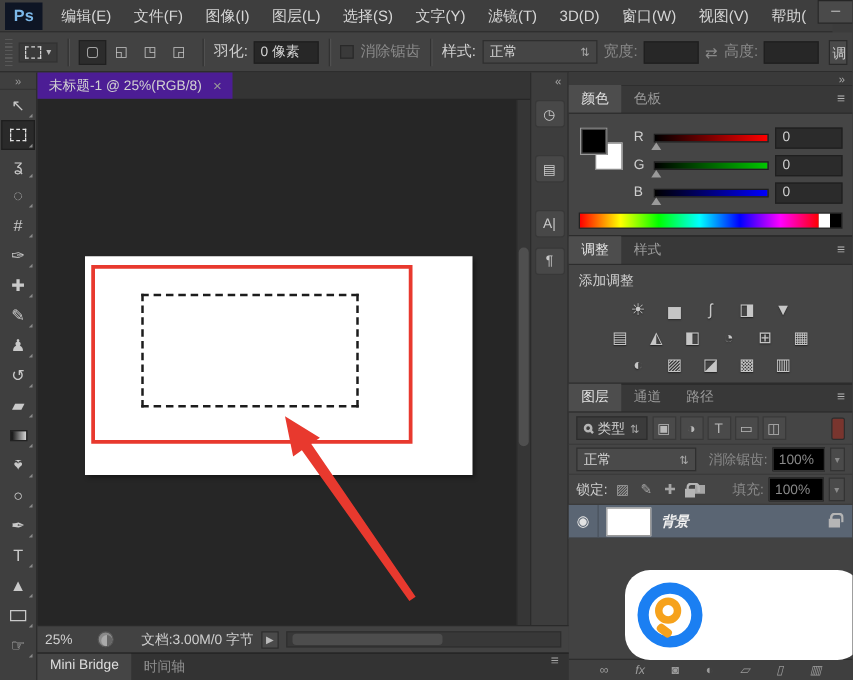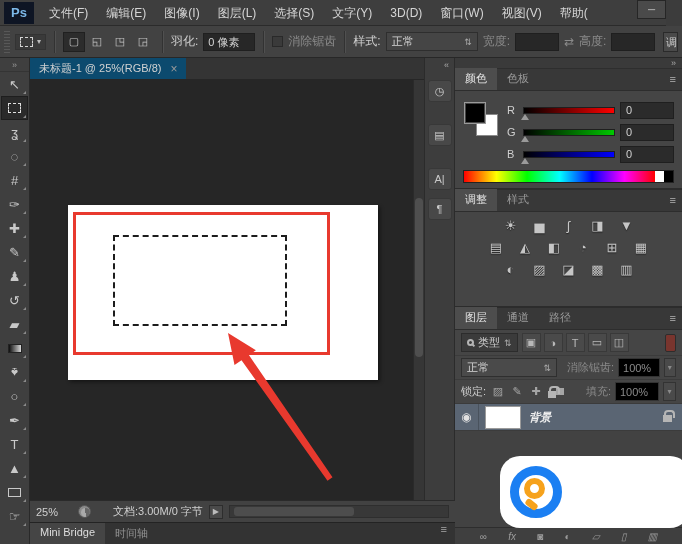--- a/index.html
+++ b/index.html
@@ -40,21 +40,21 @@
   .tool.selected{background:#2a2a2a;box-shadow:inset 0 0 0 1px #1e1e1e}
   .tglyph{display:flex;align-items:center;justify-content:center}
   .tool[data-name="rectangular-marquee-tool"] .tglyph{width:13px;height:10px;border:1px dashed #e0e0e0}
   .tool[data-name="gradient-tool"] .tglyph{width:14px;height:9px;border:1px solid #222;background:linear-gradient(to right,#0d0d0d,#d8d8d8)}
   .tool[data-name="rectangle-tool"] .tglyph{width:13px;height:9px;border:1px solid #c9c9c9}
   .tool[data-name="blur-tool"] .tglyph{transform:rotate(180deg)}
 
   
   .doc-area{position:absolute;left:30px;top:58px;width:394px;height:442px;display:flex;flex-direction:column}
   .tab-bar{height:22px;background:#343434;display:flex;border-bottom:1px solid #262626}
-  .doc-tab{background:#0c4a6e;padding:0 9px;display:flex;align-items:center;gap:9px;font-size:11px;color:#d2d2d2}
+  .doc-tab{background:#4c1d95;padding:0 9px;display:flex;align-items:center;gap:9px;font-size:11px;color:#d2d2d2}
   .tab-close{color:#9a9a9a;font-size:12px}
   .canvas{flex:1;background:#262626;position:relative;overflow:hidden}
   .white-doc{position:absolute;left:38px;top:125px;width:310px;height:175px;background:#ffffff;box-shadow:2px 2px 4px rgba(0,0,0,.45)}
   .red-rect{position:absolute;left:5px;top:7px;width:257px;height:143px;border:3px solid #e8392e}
   .dashed-rect{position:absolute;left:45px;top:30px;width:174px;height:91px;border:2px dashed #1c1c1c}
   .arrow-svg{position:absolute;left:0;top:0;width:100%;height:100%;pointer-events:none}
   .vscroll{position:absolute;right:0;top:0;bottom:0;width:11px;background:#363636;border-left:1px solid #2a2a2a}
   .vscroll-thumb{position:absolute;left:1px;right:1px;top:28%;height:38%;background:#4f4f4f;border-radius:4px}
 
   
@@ -145,26 +145,27 @@
   .wm-text{margin-left:7px;min-width:0}
   .wm-title{font-family:"DejaVu Serif",serif;font-size:27px;font-weight:bold;color:#0d0d0d;line-height:1;letter-spacing:1px;white-space:nowrap}
   .wm-domain{font-size:14px;color:#1c1c1c;margin-top:2px;white-space:nowrap}
 </style>
 </head>
 <body data-name="photoshop-window">
 
 <div class="menu-bar" data-name="menu-bar">
   <div class="ps-logo" data-name="photoshop-logo">Ps</div>
   <div style="display:flex" data-name="menu-items">
-    <span class="menu-item" data-name="menu-file">文件(F)</span>
-      <span class="menu-item" data-name="menu-edit">编辑(E)</span>
+    <span class="menu-item" data-name="menu-edit">编辑(E)</span>
+      <span class="menu-item" data-name="menu-file">文件(F)</span>
       <span class="menu-item" data-name="menu-image">图像(I)</span>
       <span class="menu-item" data-name="menu-layer">图层(L)</span>
       <span class="menu-item" data-name="menu-select">选择(S)</span>
       <span class="menu-item" data-name="menu-type">文字(Y)</span>
+      <span class="menu-item" data-name="menu-filter">滤镜(T)</span>
       <span class="menu-item" data-name="menu-3d">3D(D)</span>
       <span class="menu-item" data-name="menu-window">窗口(W)</span>
       <span class="menu-item" data-name="menu-view">视图(V)</span>
       <span class="menu-item" data-name="menu-help">帮助(</span>
   </div>
   <div class="win-controls" data-name="window-controls">
     <span class="win-btn" data-name="minimize-button">─</span>
 
   </div>
 </div>
@@ -362,20 +363,21 @@
       <span class="spec-black" data-name="spectrum-black-swatch"></span>
     </div>
   </div>
 
   <div class="panel adj-panel" data-name="adjustments-panel">
     <div class="p-header">
       <span class="p-tab active" data-name="tab-adjustments">调整</span>
       <span class="p-tab" data-name="tab-styles">样式</span>
       <span class="p-menu" data-name="panel-menu-icon">≡</span>
     </div>
+    <div class="adj-label" data-name="add-adjustment-label">添加调整</div>
     <div class="adj-row">
       <span class="adj-icon" data-name="brightness-contrast-icon">☀</span>
         <span class="adj-icon" data-name="levels-icon">▅</span>
         <span class="adj-icon" data-name="curves-icon">ʃ</span>
         <span class="adj-icon" data-name="exposure-icon">◨</span>
         <span class="adj-icon" data-name="vibrance-icon">▼</span>
     </div>
     <div class="adj-row">
       <span class="adj-icon" data-name="hue-saturation-icon">▤</span>
         <span class="adj-icon" data-name="color-balance-icon">◭</span>

